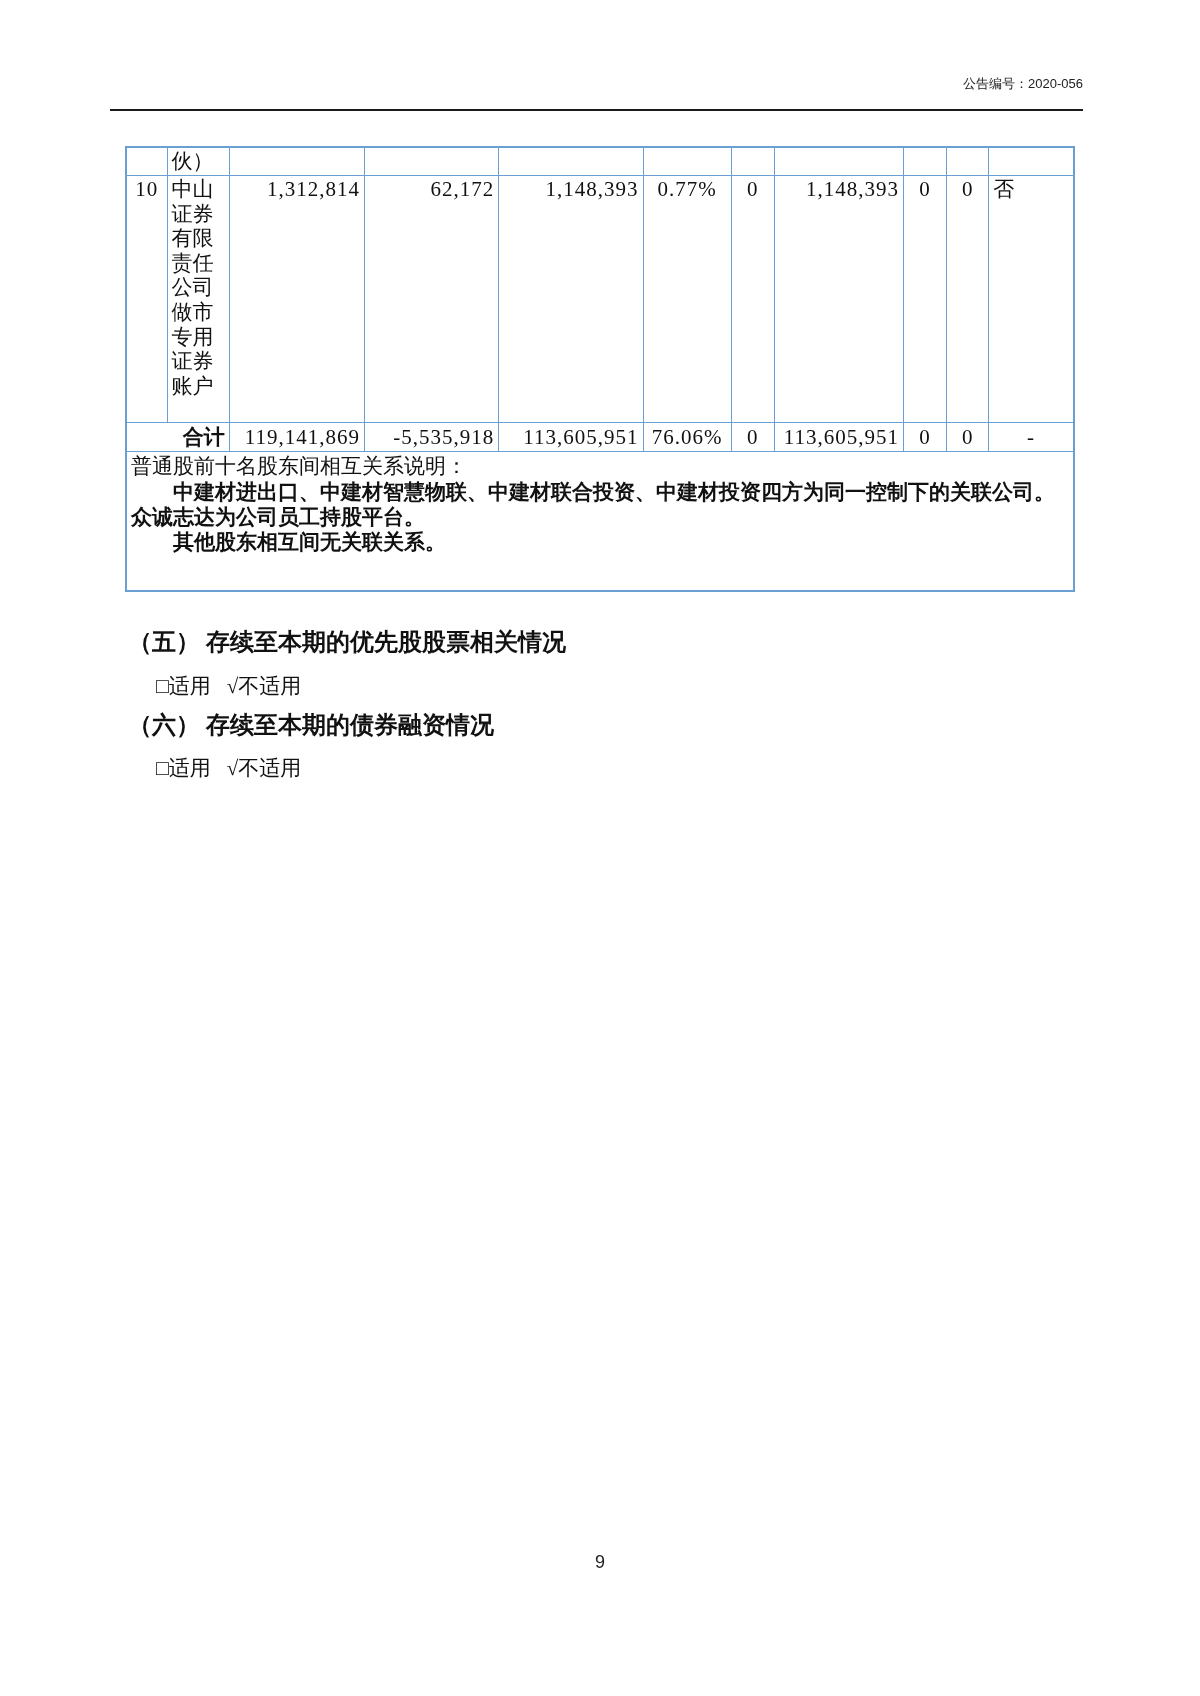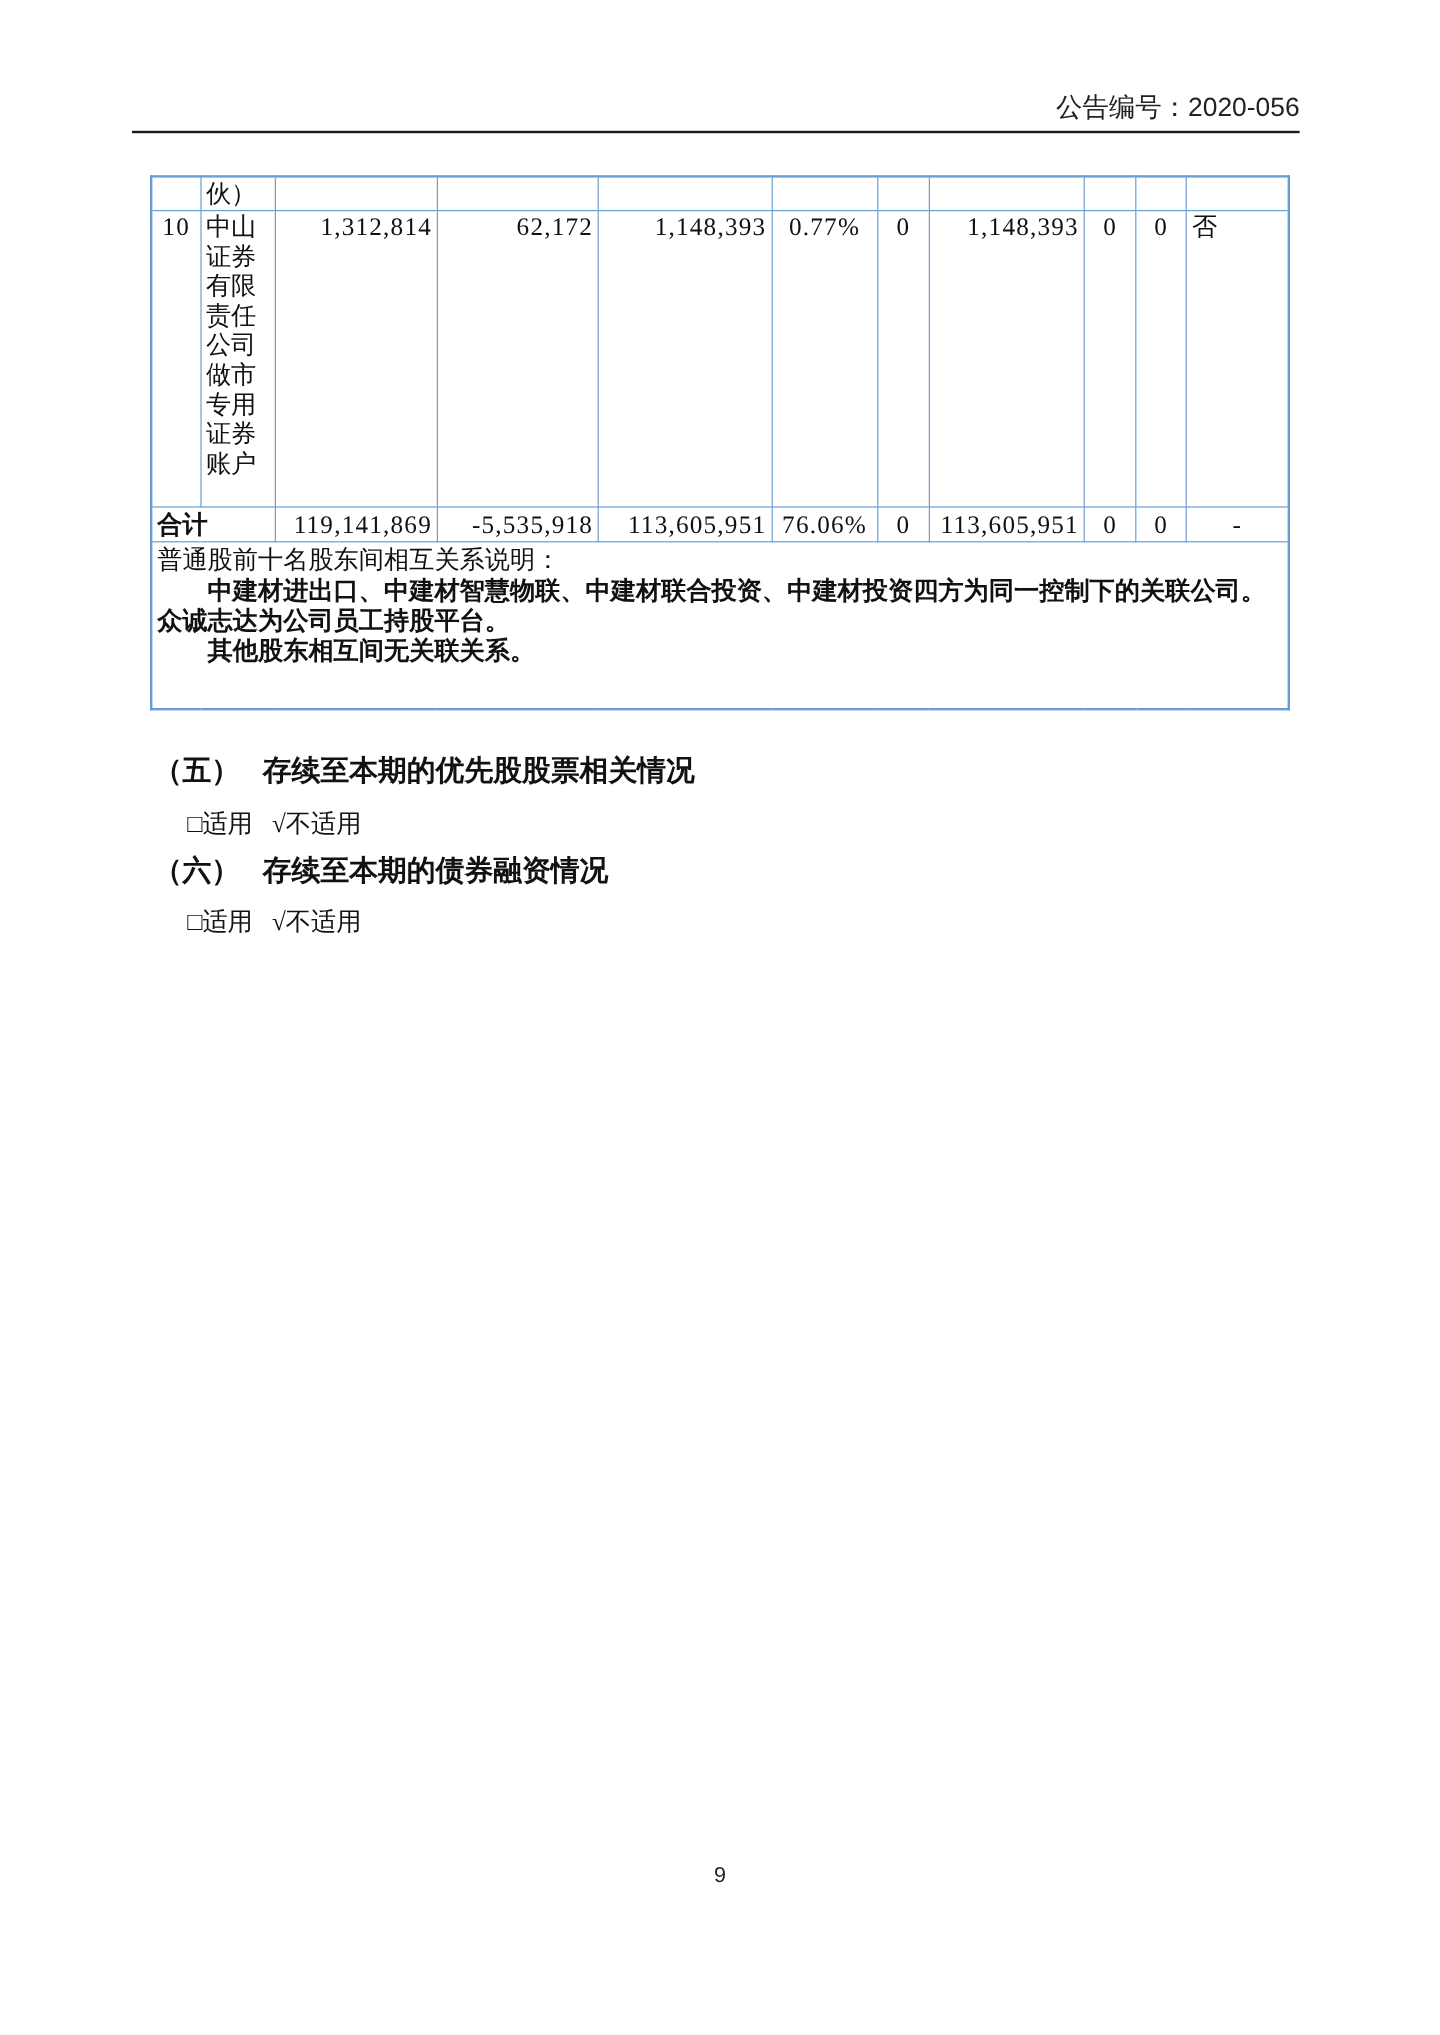--- a/index.html
+++ b/index.html
@@ -9,21 +9,21 @@
     margin:0 auto;
     background:#ffffff;
     font-family:"Liberation Serif","DejaVu Serif",serif;
     color:#1a1a1a;
     overflow:hidden;
   }
   
   .header-text{
     position:absolute;top:75px;right:117px;
     font-family:"Liberation Sans","DejaVu Sans",sans-serif;
-    font-size:22px;color:#222;
+    font-size:13px;color:#222;
   }
   .header-rule{
     position:absolute;left:110px;top:109px;width:973px;height:2px;
     background:#1a1a1a;
   }
   
   table.shareholders{
     position:absolute;left:125px;top:146px;width:950px;
     border-collapse:collapse;table-layout:fixed;
     font-size:21px;color:#111;
@@ -35,33 +35,33 @@
     overflow:hidden;
   }
   table.shareholders{border:2px solid #6a9fd4;}
   tr.row-partial td{height:25px;line-height:25px;}
   tr.row-10 td{height:244px;line-height:24.6px;}
   tr.row-total td{height:26px;line-height:26px;}
   td.num{text-align:right;padding-right:8px;letter-spacing:1px;}
   td.ctr{text-align:center;letter-spacing:1px;}
   td.name-cell{padding:1px 2px 1px 5px;}
   td.yesno{padding-left:8px;}
-  td.total-label{text-align:left;font-weight:bold;vertical-align:middle;}
+  td.total-label{text-align:right;font-weight:bold;vertical-align:middle;}
   
   td.note-cell{padding:4px 6px 0 6px;}
   .note-line1{margin:0;line-height:27px;}
   .note-para{margin:0;line-height:25px;text-indent:2em;font-weight:bold;}
   td.note-cell{height:136px;}
   
   .sec-heading{
     position:absolute;left:128px;
     font-size:24px;font-weight:bold;color:#111;
     white-space:nowrap;
   }
-  .sec-heading .sec-title{margin-left:19px;}
+  .sec-heading .sec-title{margin-left:6px;}
   .applicable-line{
     position:absolute;left:124px;
     font-size:21px;color:#111;white-space:nowrap;padding-left:32px;
   }
   .applicable-line .na{margin-left:16px;}
   #sec5-heading{top:626px;}
   #sec5-applicable{top:672px;}
   #sec6-heading{top:709px;}
   #sec6-applicable{top:754px;}
   

